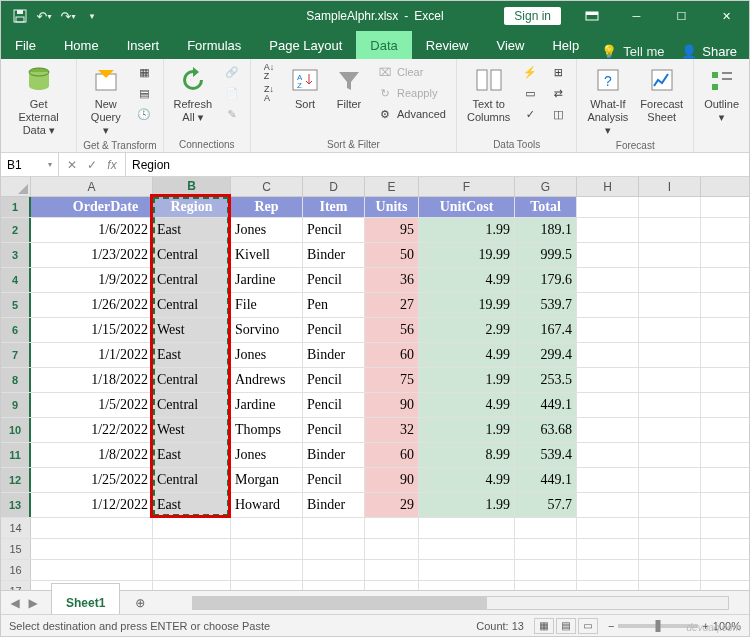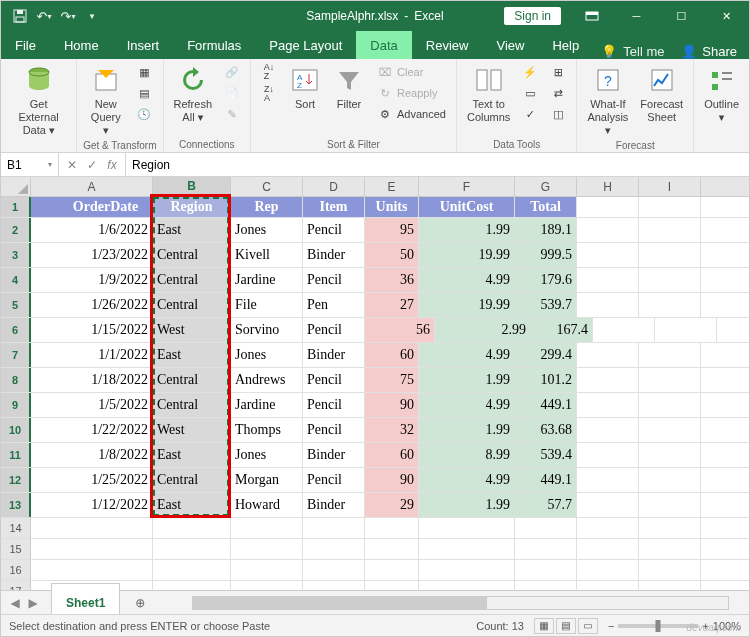--- a/index.html
+++ b/index.html
@@ -414,21 +414,21 @@
         <div class="cell num green" style="width: 62px;">539.7</div>
         <div class="cell " style="width: 62px;"></div>
         <div class="cell " style="width: 62px;"></div>
       </div>
       <div class="row taller">
         <div class="rh sel">6</div>
         <div class="cell num" style="width: 122px;">1/15/2022</div>
         <div class="cell selcol" style="width: 78px;">West</div>
         <div class="cell " style="width: 72px;">Sorvino</div>
         <div class="cell " style="width: 62px;">Pencil</div>
-        <div class="cell num pink" style="width: 70px;">56</div>
+        <div class="cell num pink" style="width: 54px;">56</div>
         <div class="cell num green" style="width: 96px;">2.99</div>
         <div class="cell num green" style="width: 62px;">167.4</div>
         <div class="cell " style="width: 62px;"></div>
         <div class="cell " style="width: 62px;"></div>
       </div>
       <div class="row taller">
         <div class="rh sel">7</div>
         <div class="cell num" style="width: 122px;">1/1/2022</div>
         <div class="cell selcol" style="width: 78px;">East</div>
         <div class="cell " style="width: 72px;">Jones</div>
@@ -440,21 +440,21 @@
         <div class="cell " style="width: 62px;"></div>
       </div>
       <div class="row taller">
         <div class="rh sel">8</div>
         <div class="cell num" style="width: 122px;">1/18/2022</div>
         <div class="cell selcol" style="width: 78px;">Central</div>
         <div class="cell " style="width: 72px;">Andrews</div>
         <div class="cell " style="width: 62px;">Pencil</div>
         <div class="cell num pink" style="width: 54px;">75</div>
         <div class="cell num green" style="width: 96px;">1.99</div>
-        <div class="cell num green" style="width: 62px;">101.2</div>
+        <div class="cell num green" style="width: 62px;">253.5</div>
         <div class="cell " style="width: 62px;"></div>
         <div class="cell " style="width: 62px;"></div>
       </div>
       <div class="row taller">
         <div class="rh sel">9</div>
         <div class="cell num" style="width: 122px;">1/5/2022</div>
         <div class="cell selcol" style="width: 78px;">Central</div>
         <div class="cell " style="width: 72px;">Jardine</div>
         <div class="cell " style="width: 62px;">Pencil</div>
         <div class="cell num pink" style="width: 54px;">90</div>

